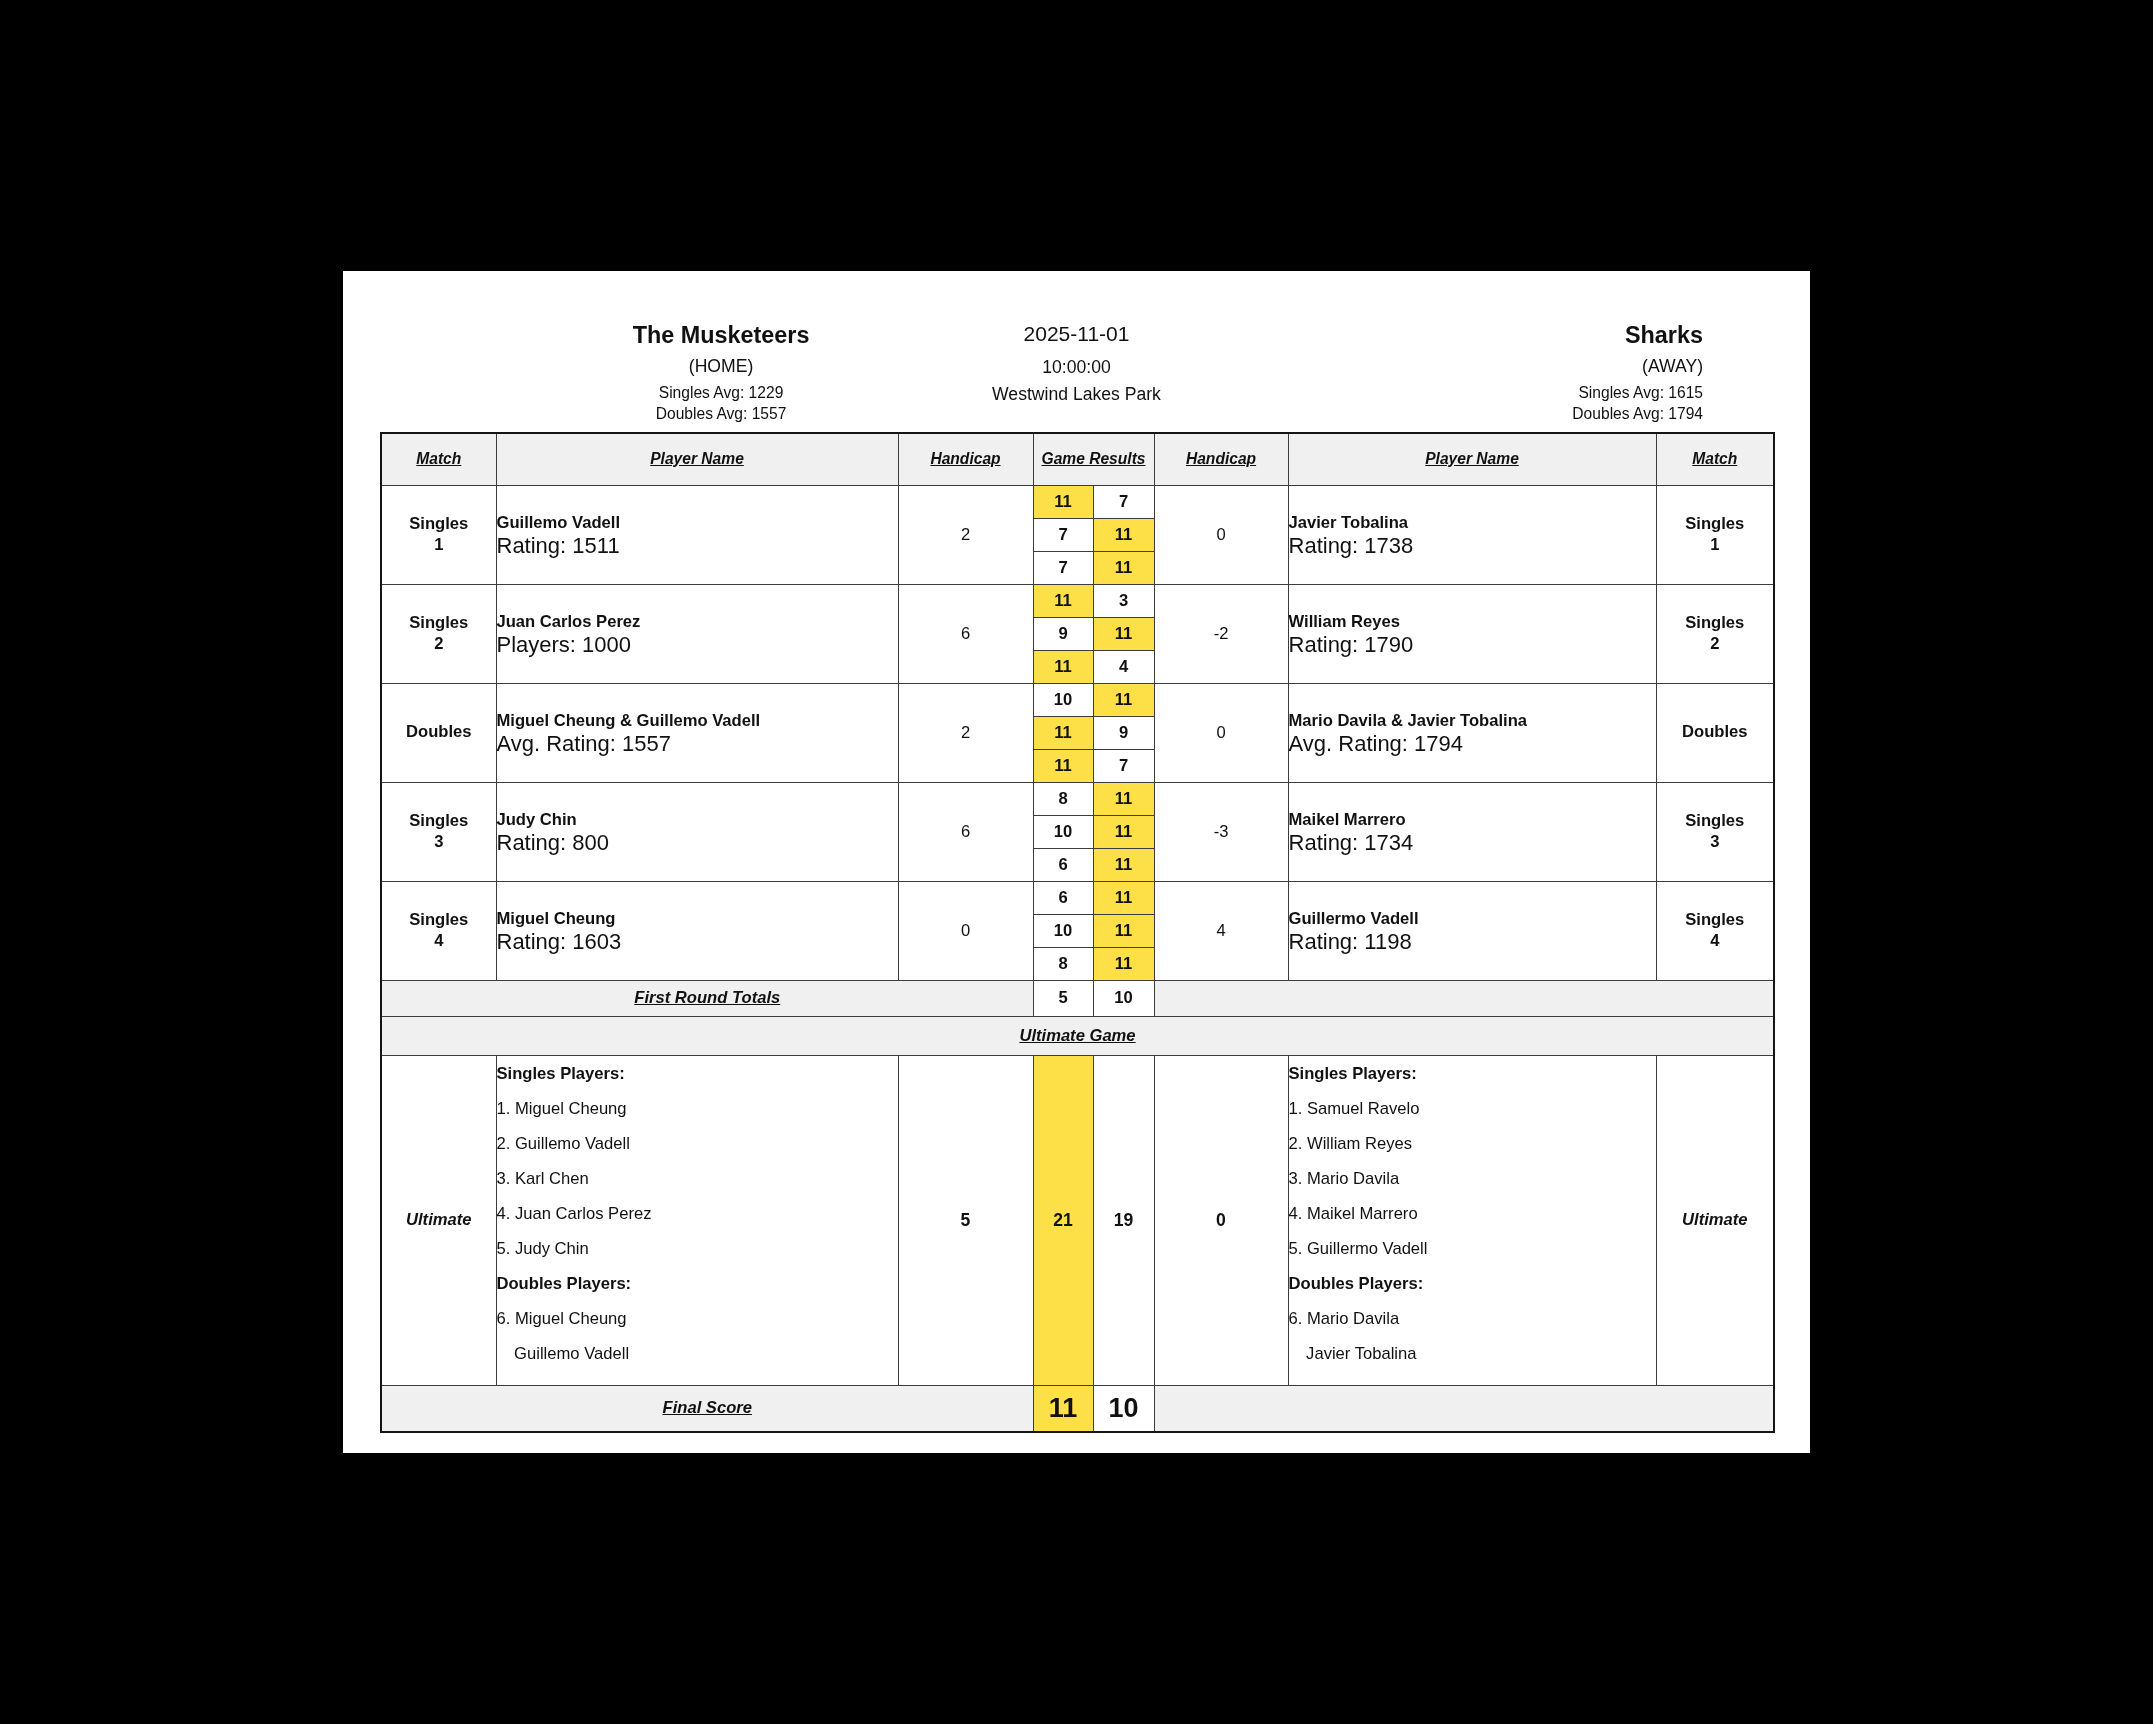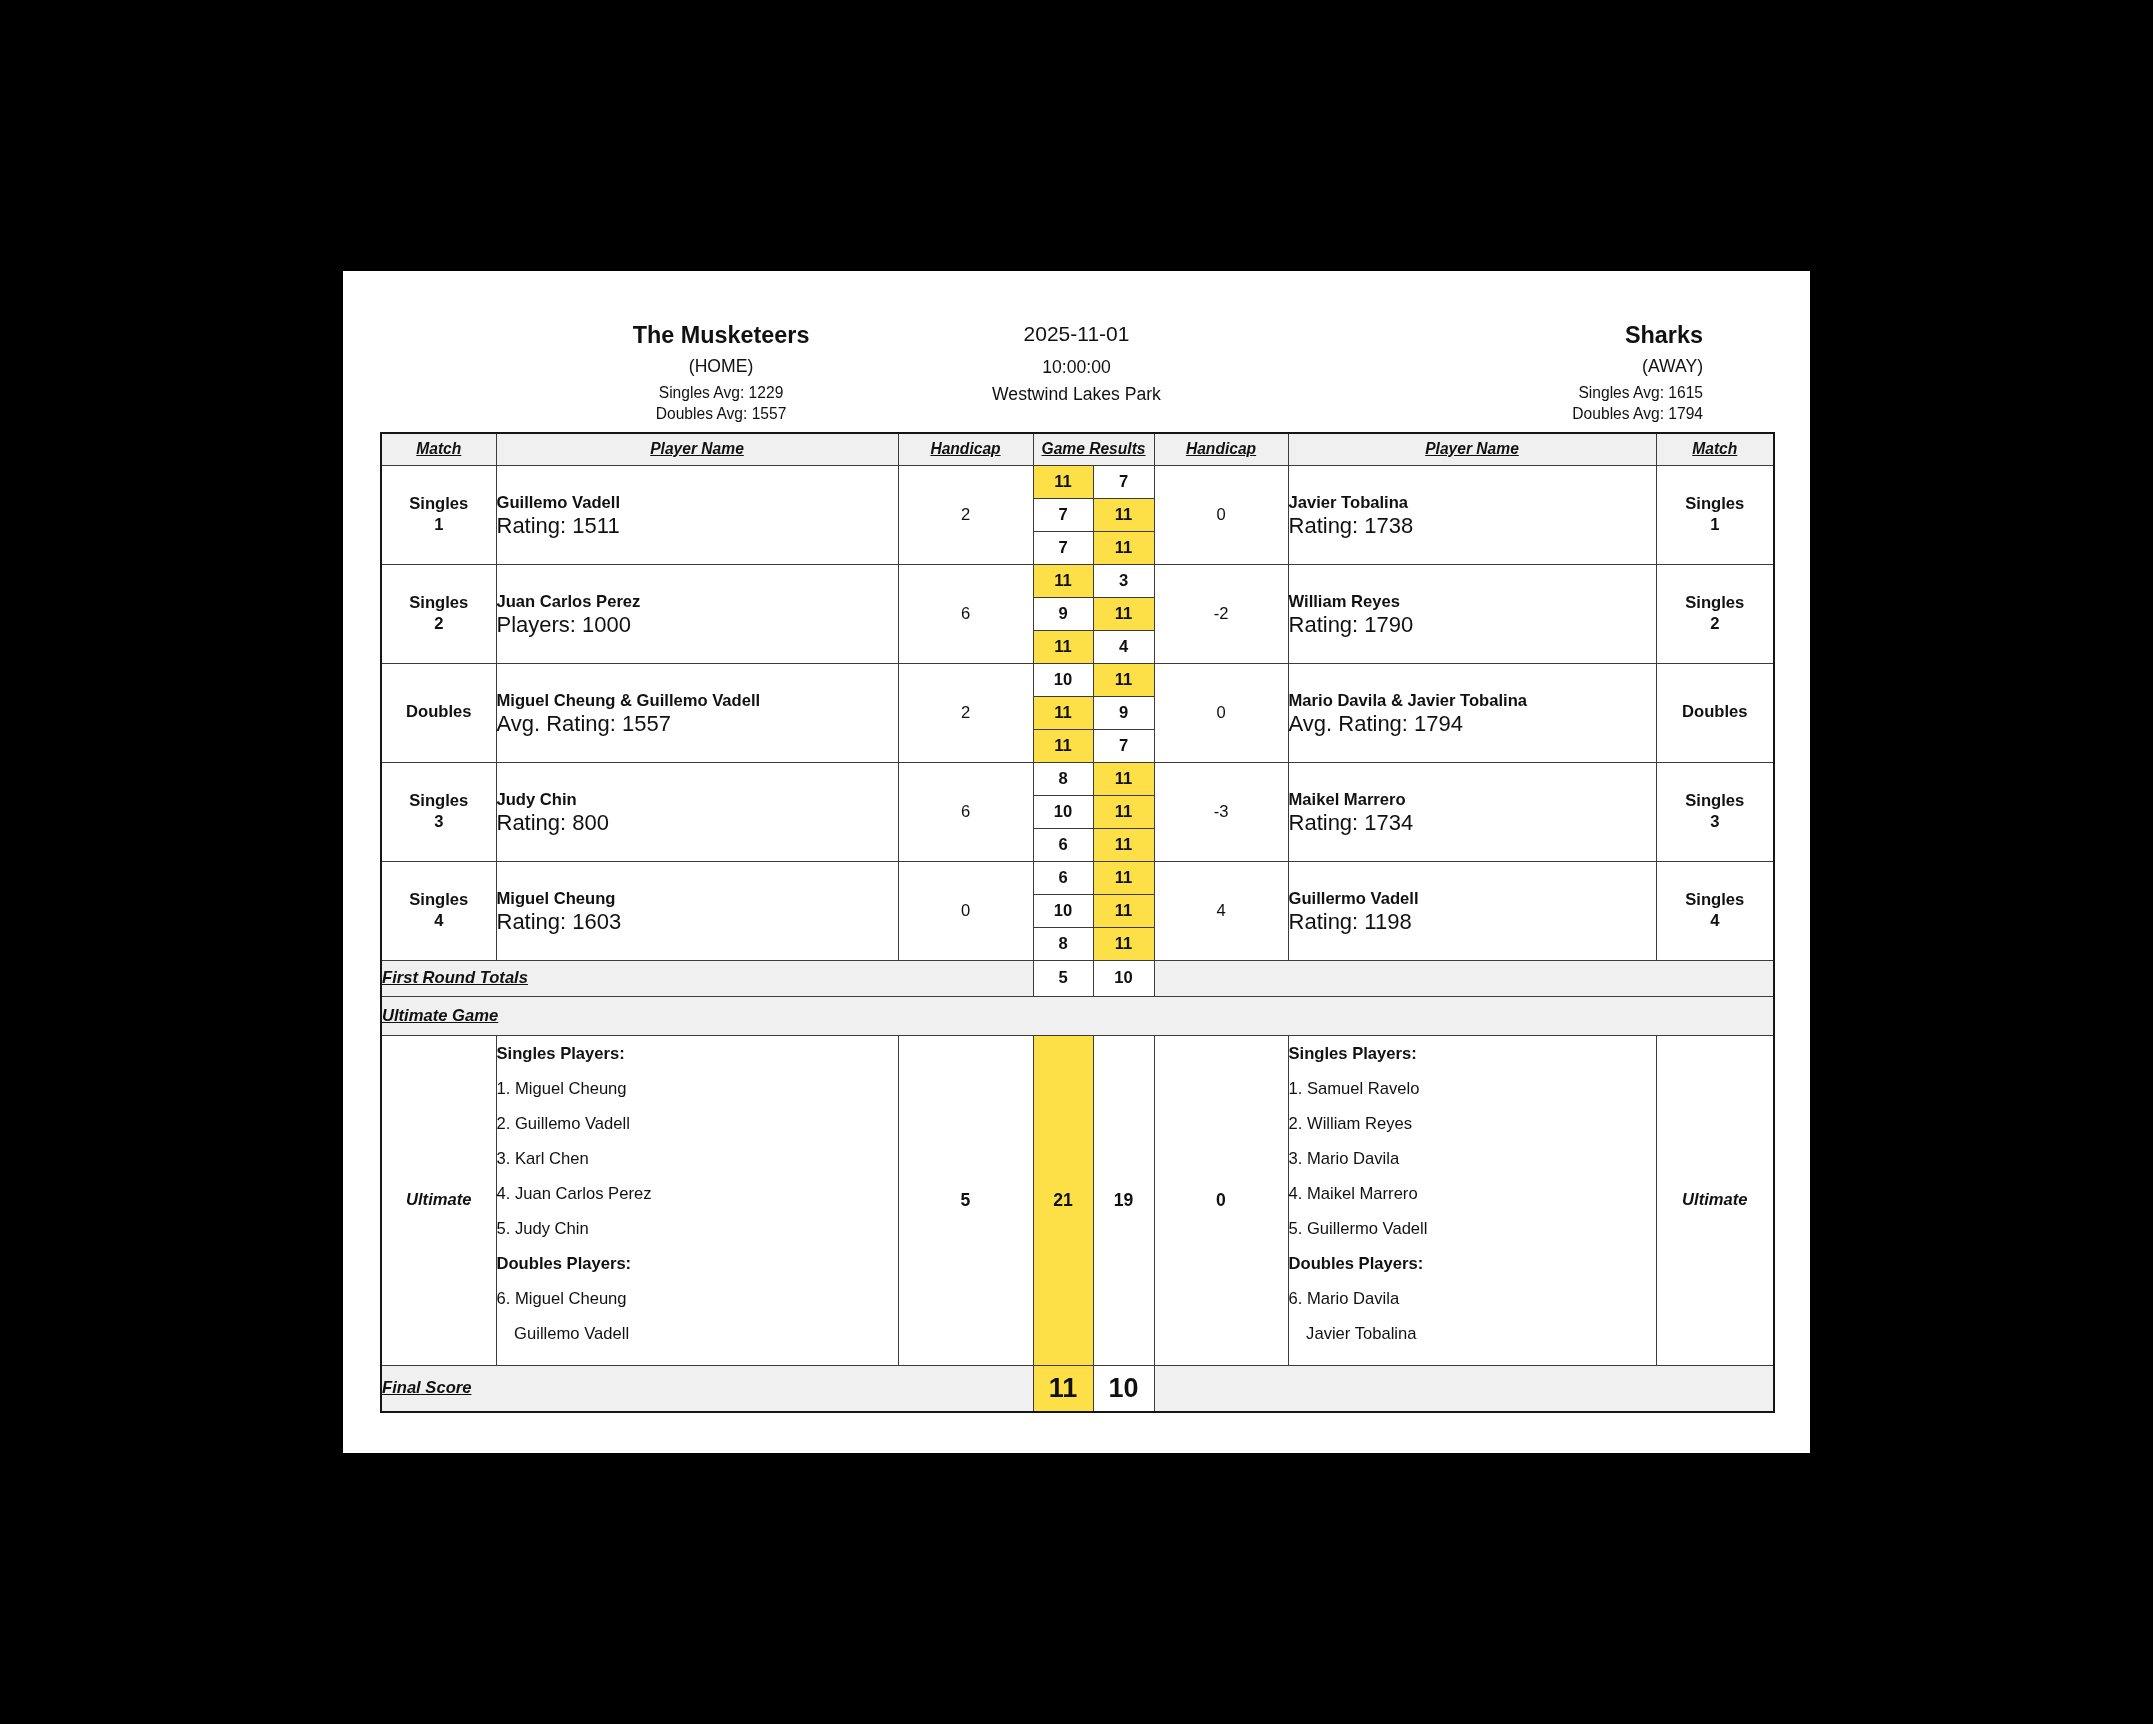--- a/index.html
+++ b/index.html
@@ -34,40 +34,40 @@
   
   .sheet-wrap { padding: 0 37px; }
   table.sheet {
     border-collapse: collapse;
     width: 1393px;
     table-layout: fixed;
     border: 2px solid #151515;
   }
   .sheet th, .sheet td { border: 1px solid #3c3c3c; padding: 0; }
   .sheet thead th {
-    height: 32px;
+    height: 52px;
     background: #f0f0f0;
     font-size: 15.6px; font-weight: 700; font-style: italic;
     text-decoration: underline;
     text-align: center; vertical-align: middle;
   }
   .match-cell {
     text-align: center; vertical-align: middle;
     font-weight: 700; font-size: 16.6px; line-height: 20.5px;
   }
   .match-cell.ult { font-style: italic; }
   .player-cell { vertical-align: middle; padding: 0 11.7px; }
   .pname   { font-weight: 700; font-size: 16.6px; line-height: 20.5px; margin-bottom: 2px; }
   .prating { font-size: 22px; line-height: 20.5px; }
   .hc { text-align: center; vertical-align: middle; font-size: 16.6px; }
   .g  { text-align: center; vertical-align: middle; font-weight: 700; font-size: 16.6px; height: 33px; }
   .win { background: #fde047; }
   .label-cell {
     background: #f0f0f0;
-    vertical-align: middle;
+    text-align: center; vertical-align: middle;
     font-weight: 700; font-style: italic; text-decoration: underline;
     font-size: 16.6px;
   }
   .empty-cell { background: #f0f0f0; }
   .totals-row td { height: 36px; }
   .section-row td { height: 39px; }
   .ultimate-row { height: 330px; }
   .ult-list { vertical-align: top; padding: 13.7px 5.9px 0 9.8px; font-size: 16.6px; }
   .ult-list .line { line-height: 35px; white-space: nowrap; }
   .ult-list .bold { font-weight: 700; }

